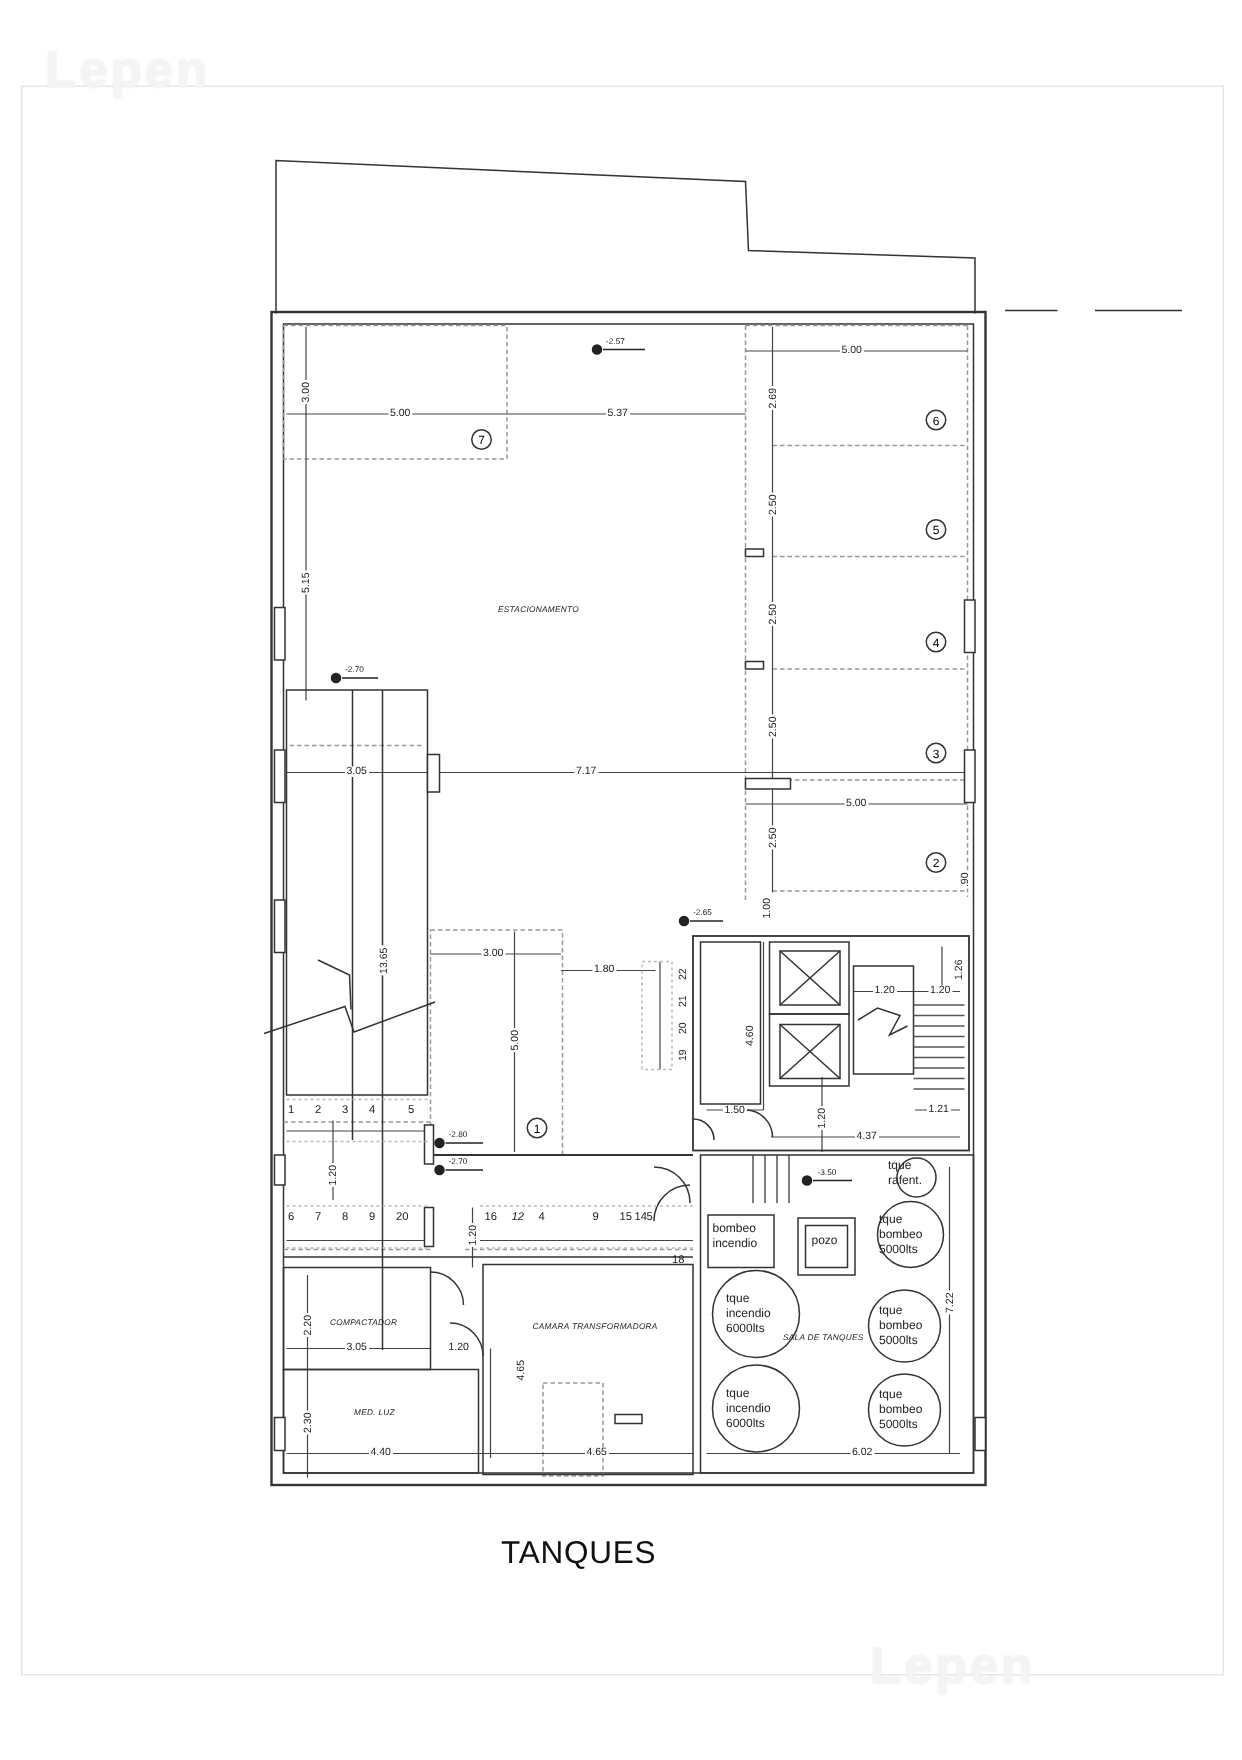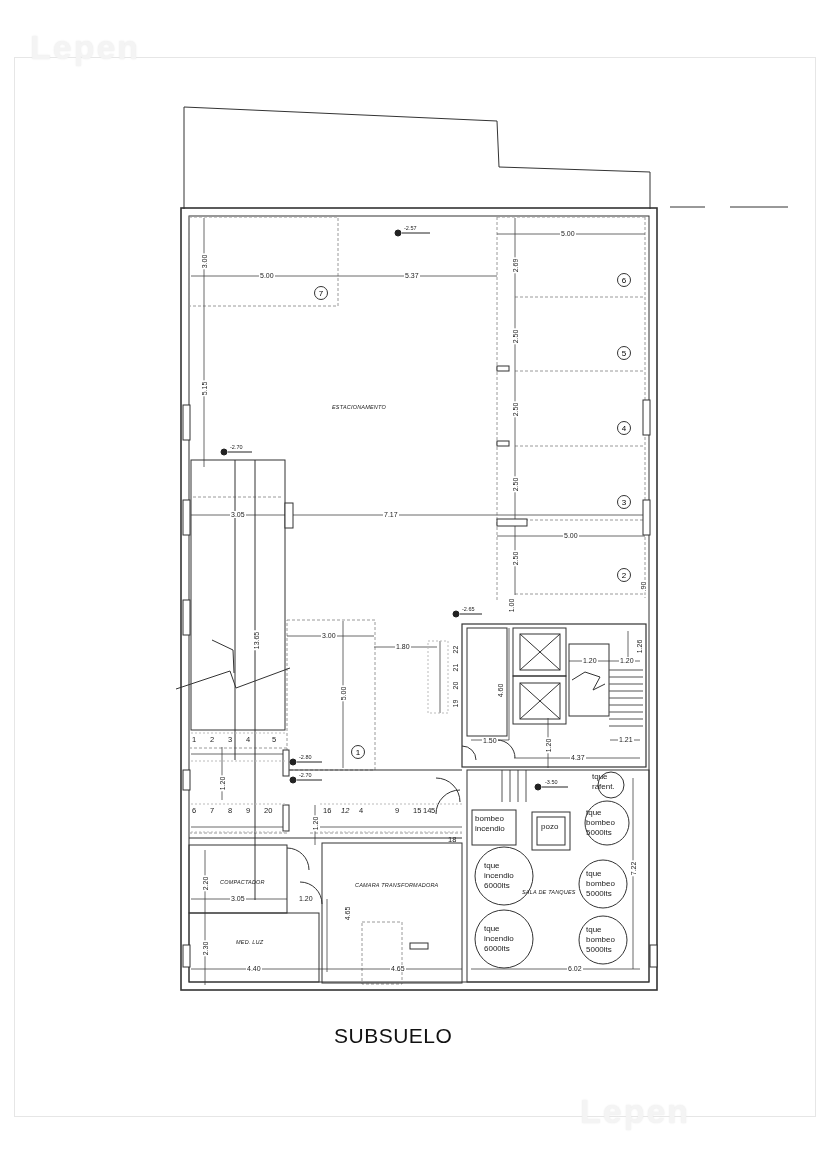--- a/index.html
+++ b/index.html
@@ -289,13 +289,13 @@
 <div class="lbl tank" style="left:586px;top:808px;width:44px;white-space:pre-line;">tque
 bombeo
 5000lts</div>
 <div class="lbl tank" style="left:586px;top:869px;width:44px;white-space:pre-line;">tque
 bombeo
 5000lts</div>
 <div class="lbl tank" style="left:586px;top:925px;width:44px;white-space:pre-line;">tque
 bombeo
 5000lts</div>
 
-<div class="title">SUBSUELO</div>
+<div class="title">TANQUES</div>
 
 </body></html>

